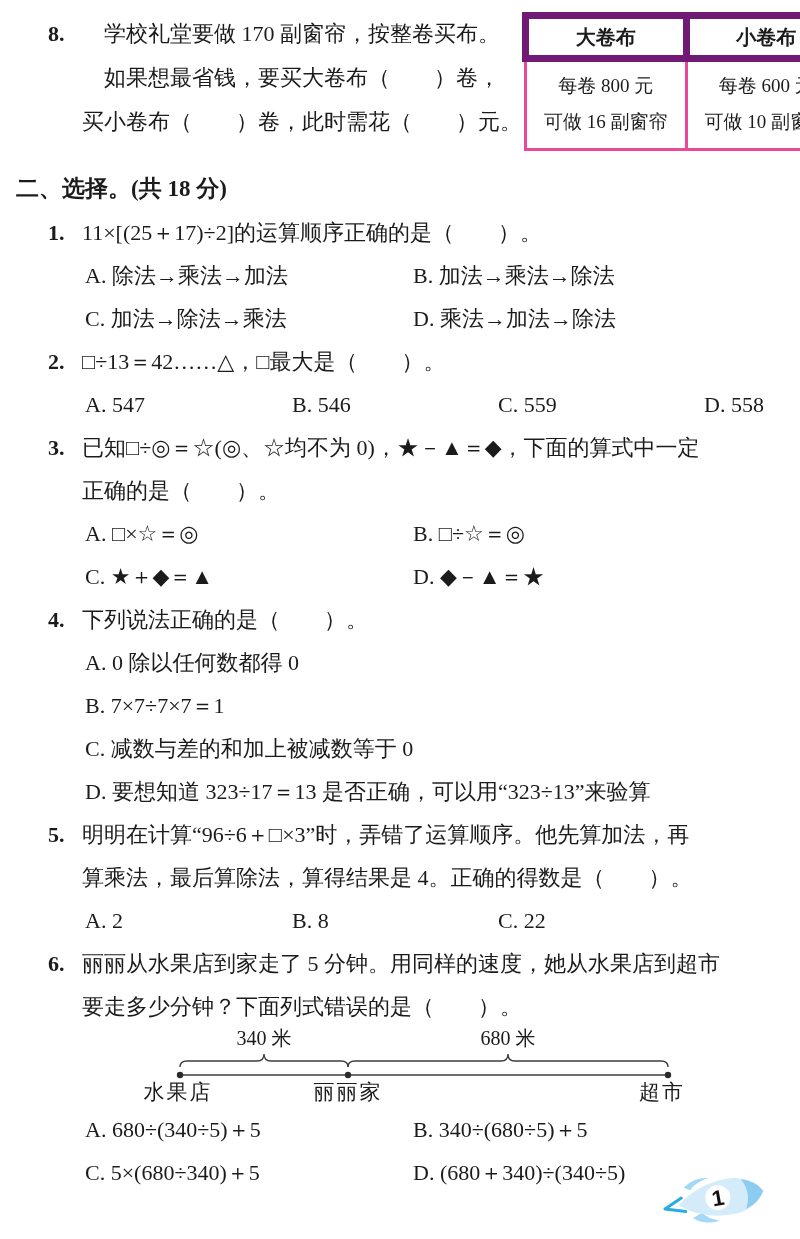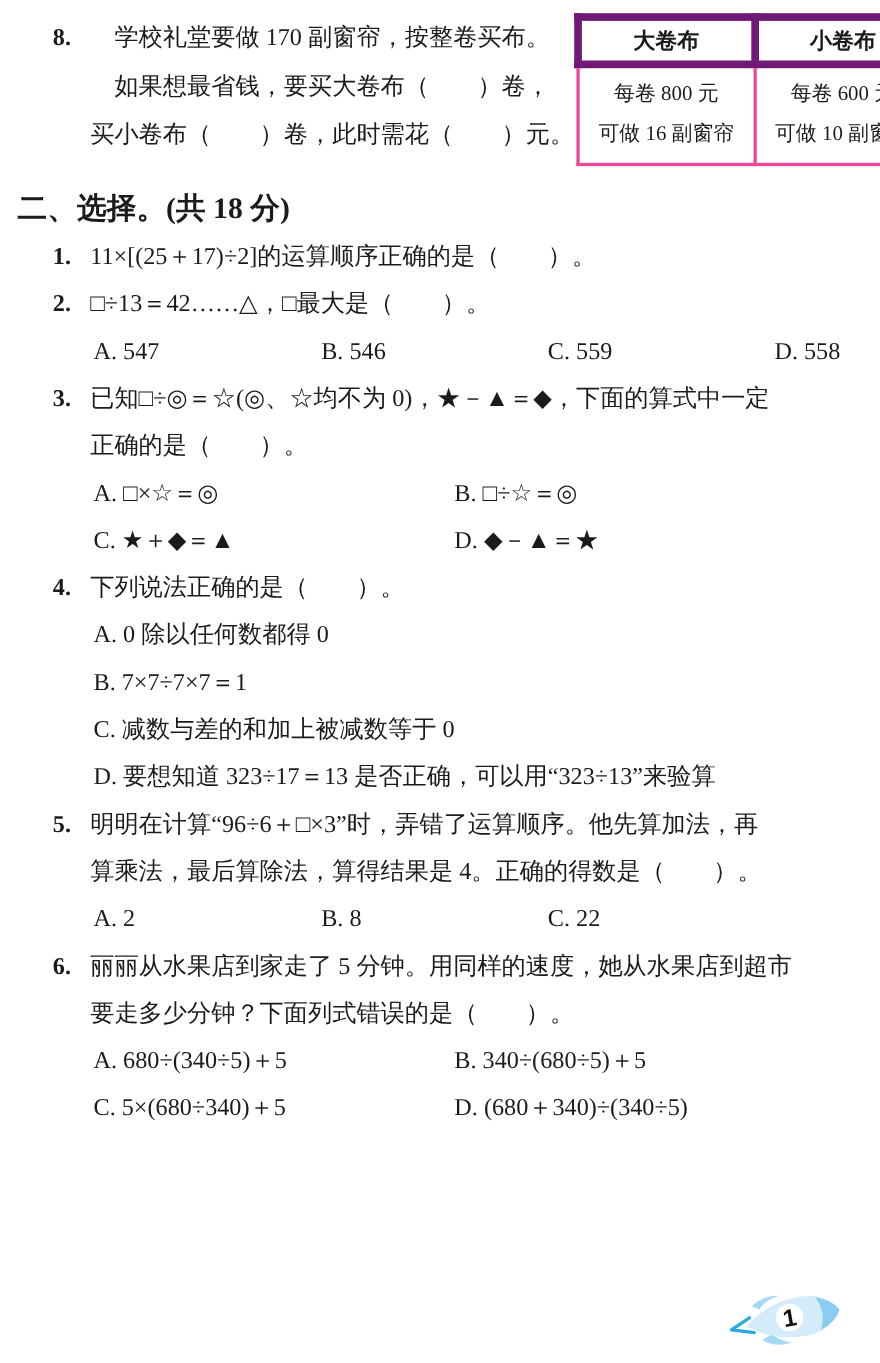--- a/index.html
+++ b/index.html
@@ -44,21 +44,21 @@
   .info-table td {
     border: 3px solid #ec4899;
     text-align: center;
     font-size: 19px;
     padding: 6px 2px 8px 2px;
   }
   .info-table td .cell-line { line-height: 36px; white-space: nowrap; }
   
   .section-heading {
     margin: 16px 0 0 16px;
-    font-size: 27px;
+    font-size: 23px;
     font-weight: bold;
     line-height: 44px;
   }
   
   .question { position: relative; padding-left: 82px; }
   .question .qn {
     position: absolute;
     left: 48px;
     top: 0;
     font-weight: bold;
@@ -151,20 +151,26 @@
         </tr>
       </tbody>
     </table>
   </div>
 
   <div class="section-heading">二、选择。(共 18 分)</div>
 
   <div class="question">
     <span class="qn">1.</span>
     <div class="stem-line">11×[(25＋17)÷2]的运算顺序正确的是（　　）。</div>
+    <div class="opts-2col">
+      <div class="opt">A. 除法→乘法→加法</div>
+      <div class="opt">B. 加法→乘法→除法</div>
+      <div class="opt">C. 加法→除法→乘法</div>
+      <div class="opt">D. 乘法→加法→除法</div>
+    </div>
   </div>
 
   <div class="question">
     <span class="qn">2.</span>
     <div class="stem-line">□÷13＝42……△，□最大是（　　）。</div>
     <div class="opts-4col">
       <div class="opt">A. 547</div>
       <div class="opt">B. 546</div>
       <div class="opt">C. 559</div>
       <div class="opt">D. 558</div>
@@ -203,20 +209,35 @@
       <div class="opt">B. 8</div>
       <div class="opt">C. 22</div>
     </div>
   </div>
 
   <div class="question">
     <span class="qn">6.</span>
     <div class="stem-line">丽丽从水果店到家走了 5 分钟。用同样的速度，她从水果店到超市</div>
     <div class="stem-line">要走多少分钟？下面列式错误的是（　　）。</div>
 
+    <div class="diagram">
+      <div class="dist-label dist-1">340 米</div>
+      <div class="dist-label dist-2">680 米</div>
+      <svg class="numline" width="620" height="32" viewBox="0 0 620 32">
+        <path d="M80,17 Q80,11 87,11 L157,11 Q164,11 164,4 Q164,11 171,11 L241,11 Q248,11 248,17" fill="none" stroke="#3c3c3c" stroke-width="1.4"></path>
+        <path d="M248,17 Q248,11 255,11 L401,11 Q408,11 408,4 Q408,11 415,11 L561,11 Q568,11 568,17" fill="none" stroke="#3c3c3c" stroke-width="1.4"></path>
+        <line x1="80" y1="25" x2="568" y2="25" stroke="#3c3c3c" stroke-width="1.6"></line>
+        <circle cx="80" cy="25" r="3.2" fill="#2b2b2b"></circle>
+        <circle cx="248" cy="25" r="3.2" fill="#2b2b2b"></circle>
+        <circle cx="568" cy="25" r="3.2" fill="#2b2b2b"></circle>
+      </svg>
+      <div class="place-label place-1">水果店</div>
+      <div class="place-label place-2">丽丽家</div>
+      <div class="place-label place-3">超市</div>
+    </div>
 
     <div class="opts-2col">
       <div class="opt">A. 680÷(340÷5)＋5</div>
       <div class="opt">B. 340÷(680÷5)＋5</div>
       <div class="opt">C. 5×(680÷340)＋5</div>
       <div class="opt">D. (680＋340)÷(340÷5)</div>
     </div>
   </div>
 
   <div class="rocket">

